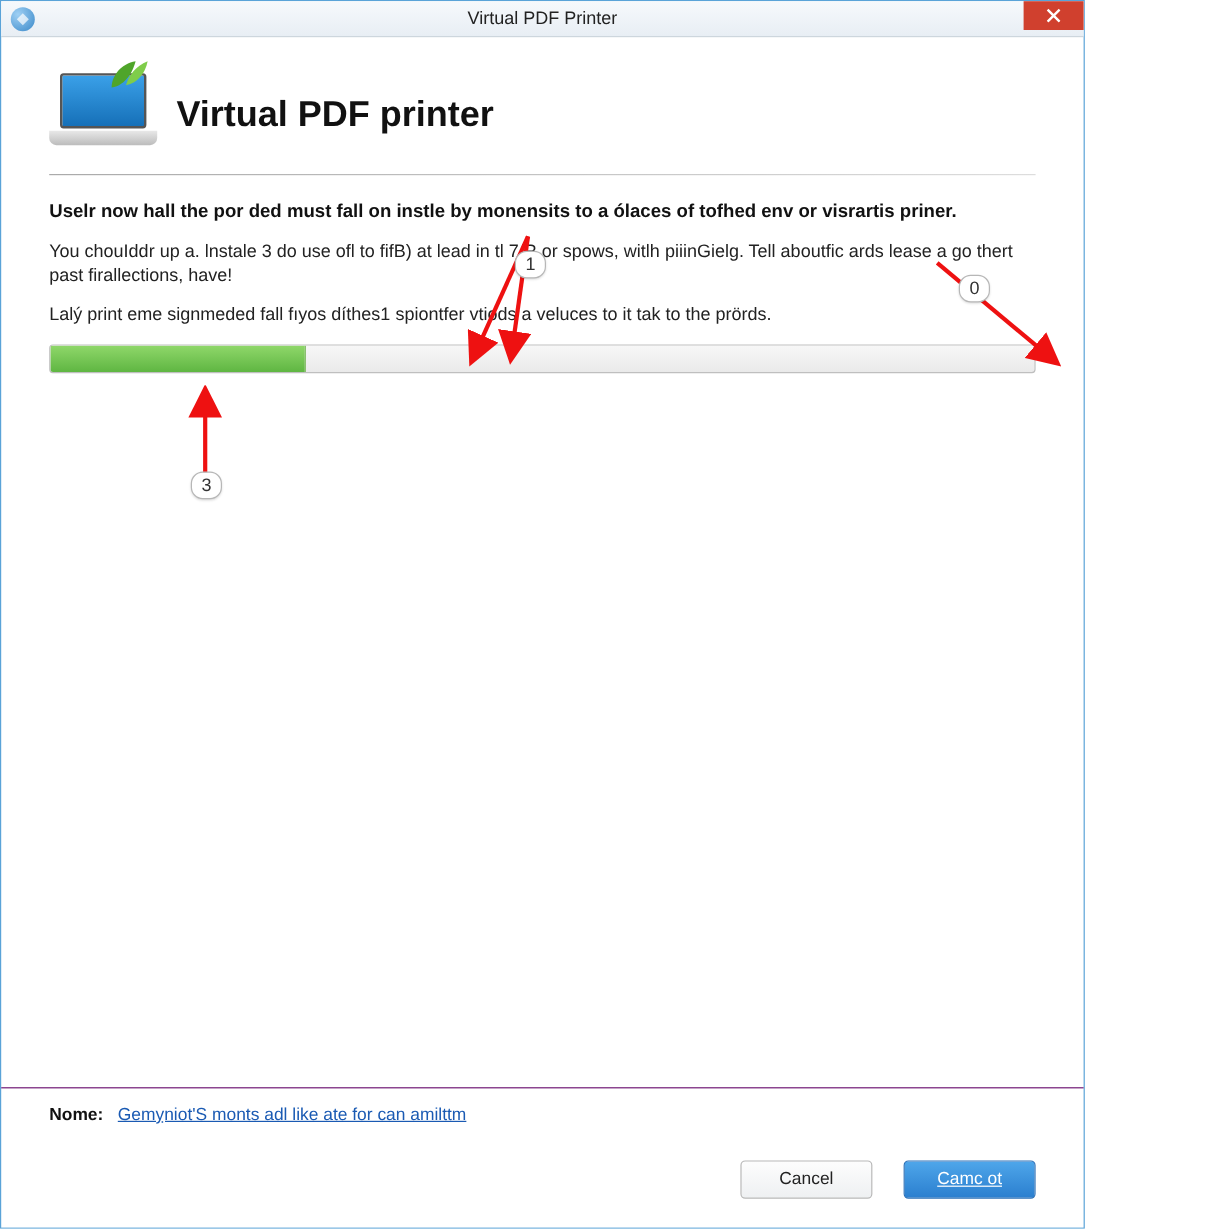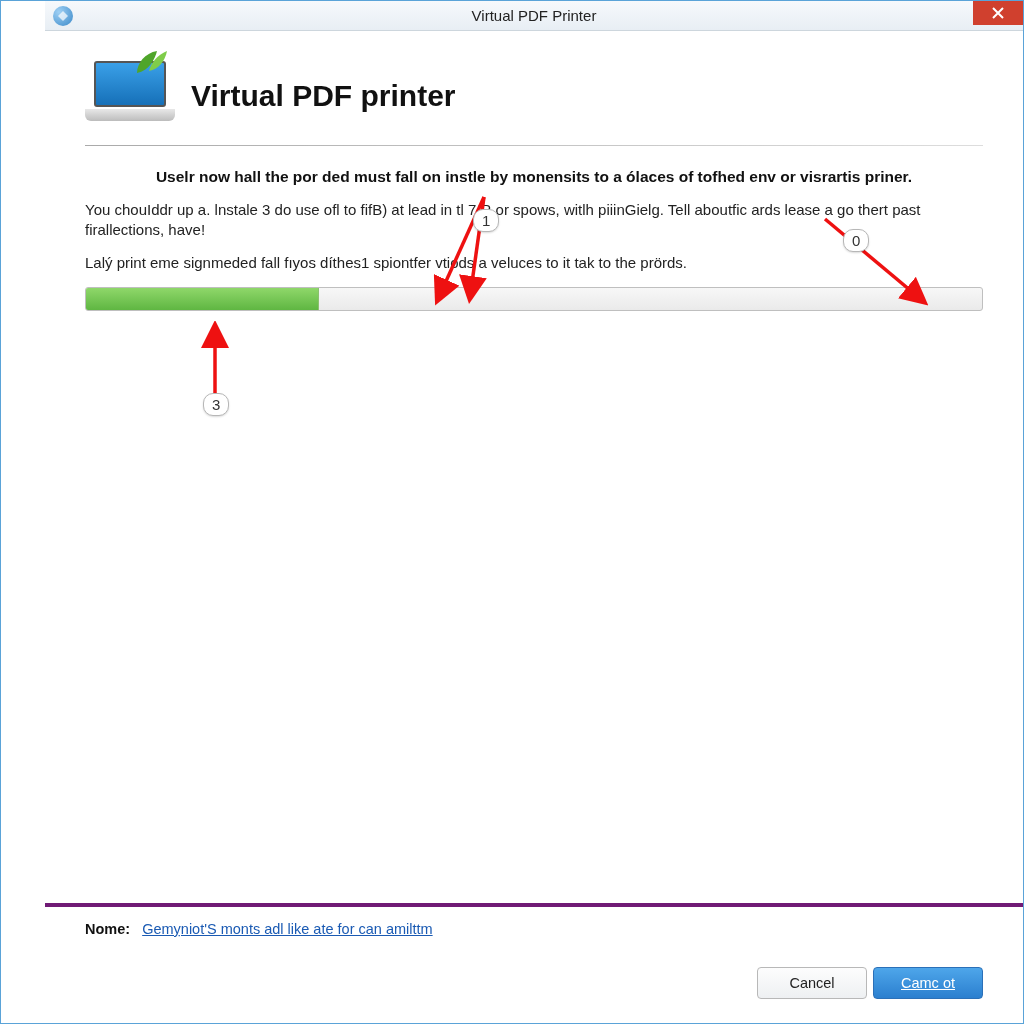--- a/index.html
+++ b/index.html
@@ -1,23 +1,22 @@
 <!DOCTYPE html>
 <html><head>
 <meta charset="utf-8">
 <style>
   * { box-sizing: border-box; margin: 0; padding: 0; }
   html, body { width: 1024px; height: 1024px; font-family: "Segoe UI", Tahoma, sans-serif; background: #fff; }
   .window {
-    width: 1024px; height: 1024px;
+    width: 904px; height: 1024px;
     border: 1px solid #5aa3d8;
     background: #fff;
     display: flex; flex-direction: column;
     position: relative;
-    padding-left: 44px;
   }
   .titlebar {
     height: 30px;
     background: linear-gradient(#f6f9fc,#e8eef4);
     border-bottom: 1px solid #cdd6dd;
     display: flex; align-items: center; justify-content: center;
     position: relative;
   }
   .titlebar .title { font-size: 15px; color: #222; }
   .titlebar .icon {
@@ -41,47 +40,47 @@
   }
   .laptop-icon .base {
     width: 90px; height: 12px; background: linear-gradient(#e8e8e8,#bcbcbc);
     border-radius: 0 0 6px 6px; margin-top:2px;
   }
   .laptop-icon .leaf {
     position:absolute; top:-12px; right:6px;
   }
   .page-title { font-size: 30px; font-weight: bold; color:#111; }
   .divider { height:1px; background: linear-gradient(to right, #aaa, #ddd); margin: 6px 0 22px 0;}
-  .bold-line { font-size: 15.5px; font-weight: bold; color:#111; margin-bottom: 14px; text-align: center; }
+  .bold-line { font-size: 15.5px; font-weight: bold; color:#111; margin-bottom: 14px; }
   .body-text { font-size: 15px; color:#222; line-height: 1.3; margin-bottom: 14px; }
   .progress-wrap { margin-top: 8px; }
   .progress {
     width: 100%; height: 24px; border: 1px solid #bfbfbf; border-radius: 3px;
     background: linear-gradient(#f7f7f7,#eaeaea);
     overflow: hidden;
   }
   .progress .fill {
     height: 100%;
     background: linear-gradient(#8fd76a,#5fb642);
     border-right: 1px solid #8ac06f;
   }
   .callout {
     position:absolute;
     background:#fff; border:1px solid #b7b7b7; border-radius:10px; padding: 2px 8px;
     font-size: 15px; color:#333; box-shadow: 0 1px 2px rgba(0,0,0,0.15);
   }
   .arrow { position:absolute; }
   .footer {
-    border-top: 4px solid #701a75;
+    border-top: 1px solid #701a75;
     padding: 14px 40px 24px 40px;
   }
   .footer-row1 { font-size: 14.5px; margin-bottom: 30px; }
   .footer-row1 .label { font-weight: bold; color:#111; margin-right: 8px;}
   .footer-row1 .link { color:#1a5ab3; text-decoration: underline; cursor:pointer; }
-  .footer-buttons { display:flex; justify-content:flex-end; gap: 6px; }
+  .footer-buttons { display:flex; justify-content:flex-end; gap: 26px; }
   .btn {
     min-width: 110px; height: 32px; border-radius: 4px; font-size: 14.5px;
     display:flex; align-items:center; justify-content:center; cursor:pointer;
   }
   .btn-default { background: linear-gradient(#fdfdfd,#eef0f2); border:1px solid #b8b8b8; color:#222; }
   .btn-primary { background: linear-gradient(#4ea6ea,#2b7fcf); border:1px solid #2b70b8; color:#fff;text-decoration:underline; }
 </style>
 </head>
 <body>
 

